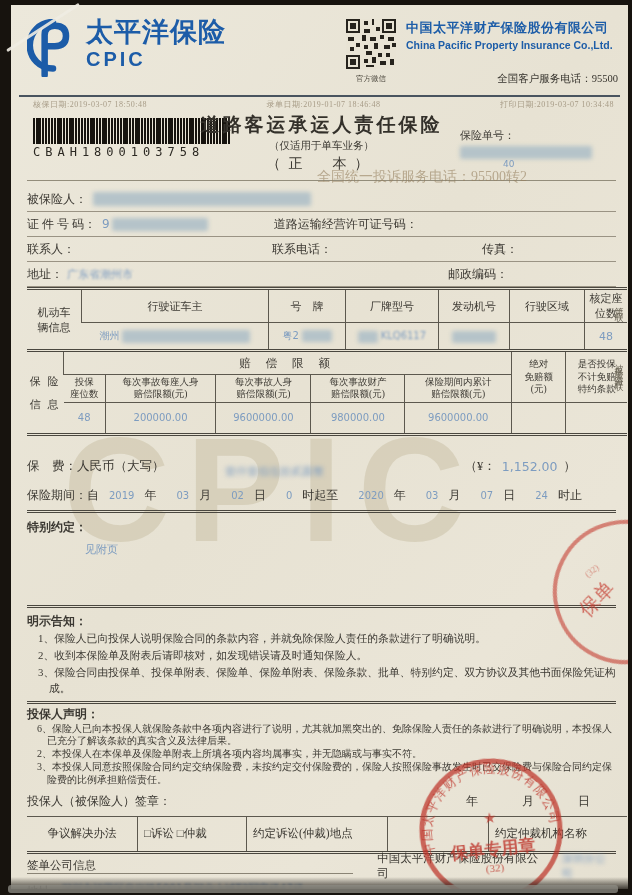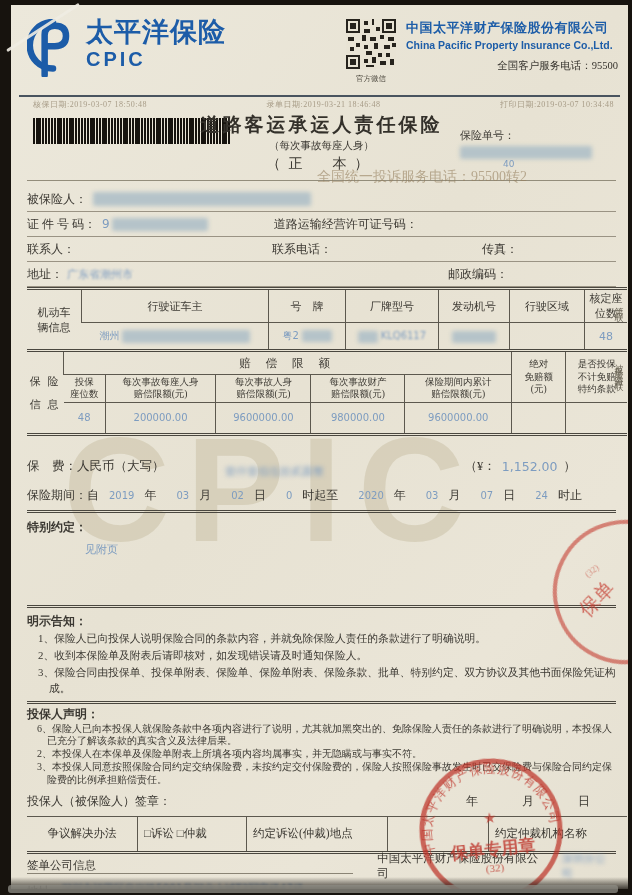--- a/index.html
+++ b/index.html
@@ -19,21 +19,21 @@
   
   .hdr{display:flex;align-items:flex-start;padding:14px 10px 0 16px;height:72px;}
   .logo-txt{margin-left:7px;color:#1c5ca8;line-height:1;}
   .logo-cn{font-size:27px;font-weight:bold;font-family:"Liberation Sans",sans-serif;letter-spacing:1px;}
   .logo-en{font-size:20px;font-weight:bold;font-family:"Liberation Sans",sans-serif;letter-spacing:3px;margin-top:3px;}
   .qr-wrap{margin-left:auto;margin-right:10px;text-align:center;}
   .qr-label{font-size:7.5px;color:#4a463c;margin-top:1px;}
   .co-block{width:212px;color:#1d5da8;font-family:"Liberation Sans",sans-serif;}
   .co-cn{font-size:13px;font-weight:bold;letter-spacing:.5px;}
   .co-en{font-size:10.5px;font-weight:bold;margin-top:2px;}
-  .hotline{font-size:10.5px;color:#35322c;margin-top:8px;text-align:right;font-family:"Liberation Serif",serif;}
+  .hotline{font-size:10.5px;color:#35322c;margin-top:21px;text-align:right;font-family:"Liberation Serif",serif;}
   .hdr-rule{margin:4px 8px 0 8px;border-top:2px solid #49545f;}
   .meta-row{display:flex;justify-content:space-between;padding:2px 14px 0 22px;font-size:8px;
         color:rgba(130,115,90,.65);filter:blur(.4px);letter-spacing:.5px;}
   
   .titleblock{position:relative;height:68px;margin:2px 12px 0 16px;border-bottom:1px solid #938d7b;}
   .barcode{position:absolute;left:6px;top:6px;}
   .bars{width:198px;height:26px;background:
      repeating-linear-gradient(90deg,#16130e 0 2px,transparent 2px 3px),
      repeating-linear-gradient(90deg,#16130e 0 1px,transparent 1px 6px),
      repeating-linear-gradient(90deg,transparent 0 4px,#16130e 4px 6px,transparent 6px 11px);}
@@ -170,31 +170,32 @@
         <div class="co-block">
           <div class="co-cn">中国太平洋财产保险股份有限公司</div>
           <div class="co-en">China Pacific Property Insurance Co.,Ltd.</div>
           <div class="hotline">全国客户服务电话：95500</div>
         </div>
       </div>
       <div class="hdr-rule"></div>
 
       <div class="meta-row">
         <span>核保日期:2019-03-07 18:50:48</span>
-        <span>录单日期:2019-03-21 18:46:48</span>
+        <span>录单日期:2019-01-07 18:46:48</span>
         <span>打印日期:2019-03-07 10:34:48</span>
       </div>
 
       <div class="titleblock">
         <div class="barcode">
           <div class="bars"></div>
+          <div class="barcode-text">CBAH1800103758</div>
         </div>
         <div class="title-center">
           <div class="doc-title">道路客运承运人责任保险</div>
-          <div class="doc-sub">（每次事故每座人身）</div>
+          <div class="doc-sub">（仅适用于单车业务）</div>
           <div class="doc-copy">（正　本）</div>
         </div>
         <div class="policy-no">
           <span>保险单号：</span>
           <div><span class="redact" style="width:132px;height:13px;margin-top:3px;"></span></div>
           <div class="fill" style="font-size:9px;margin-left:43px;">40</div>
         </div>
         <div class="complaint">全国统一投诉服务电话：95500转2</div>
       </div>
 

